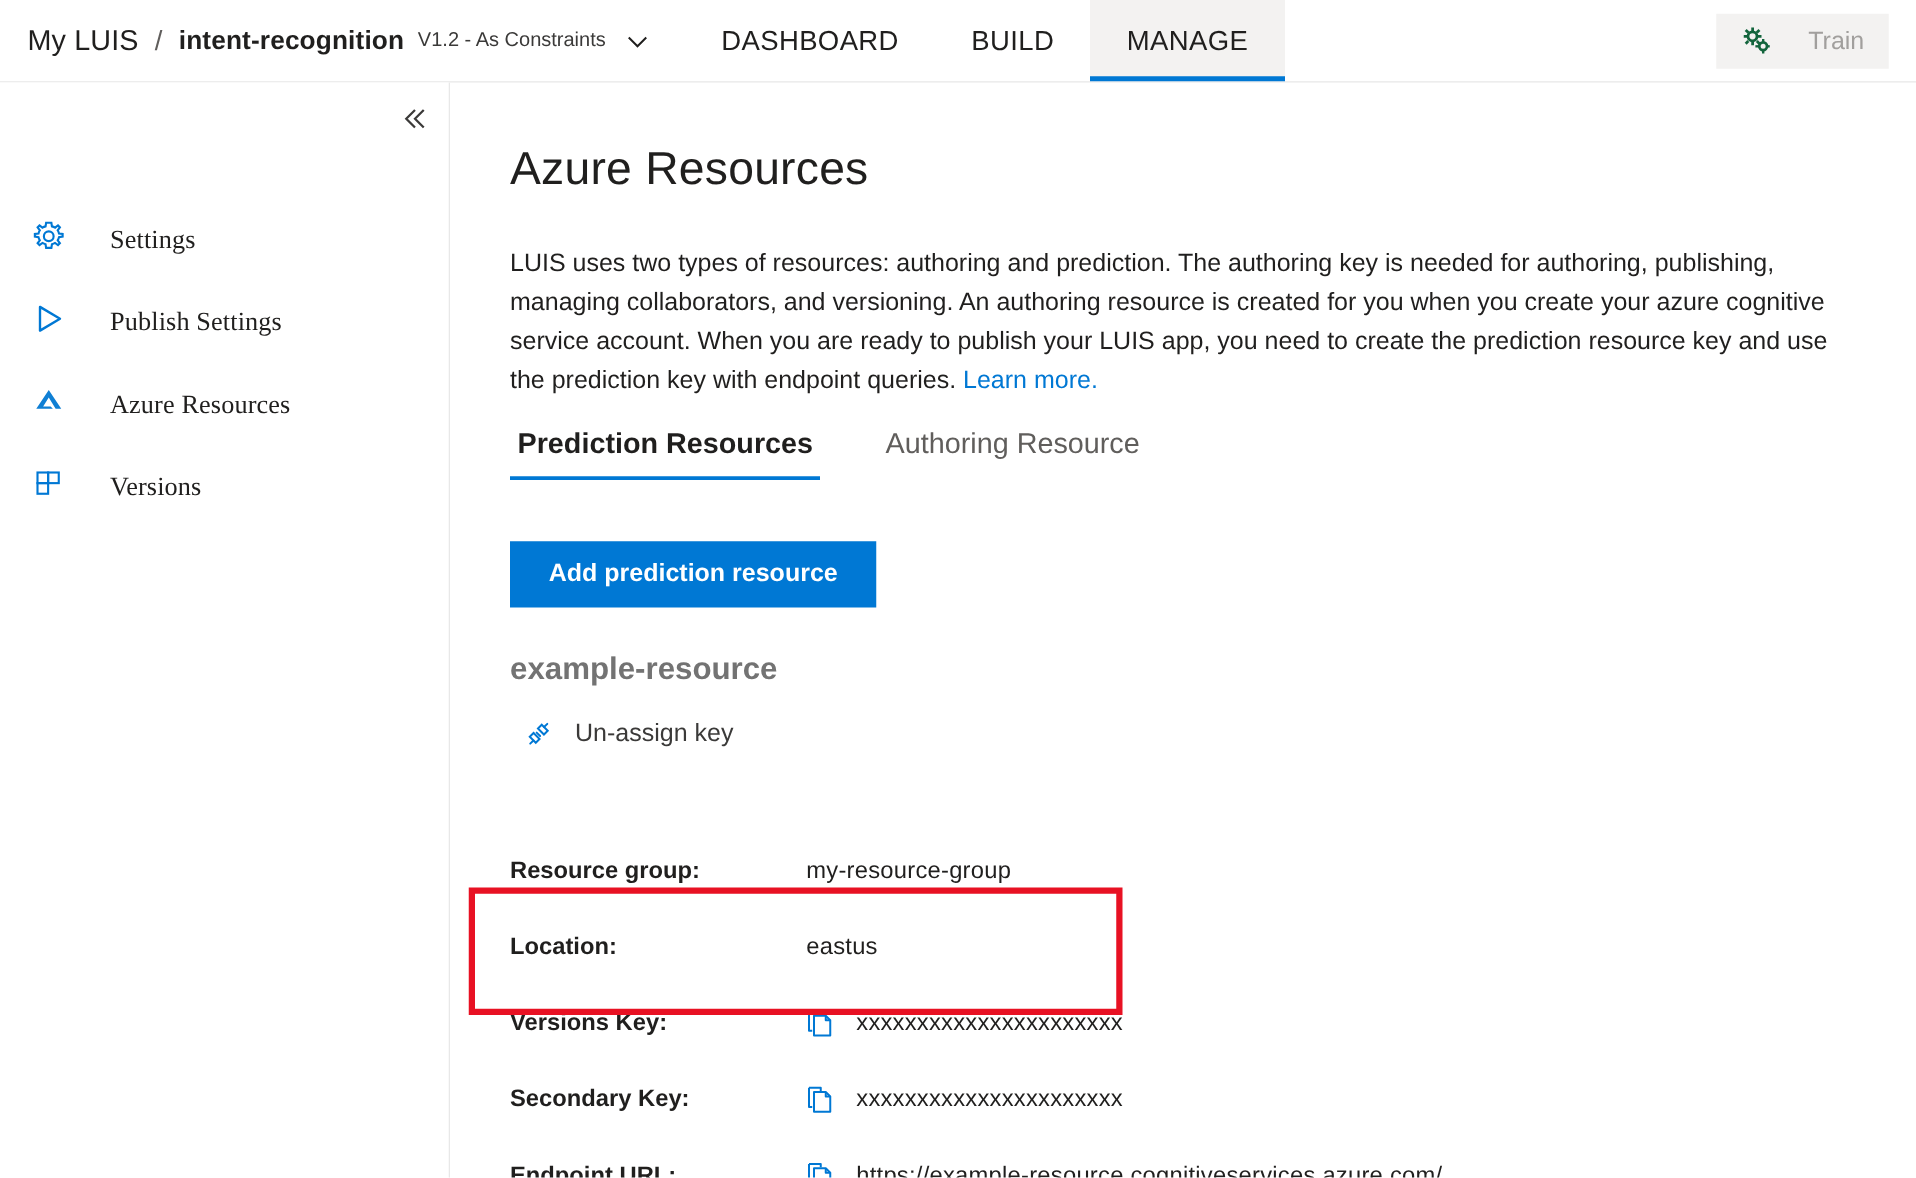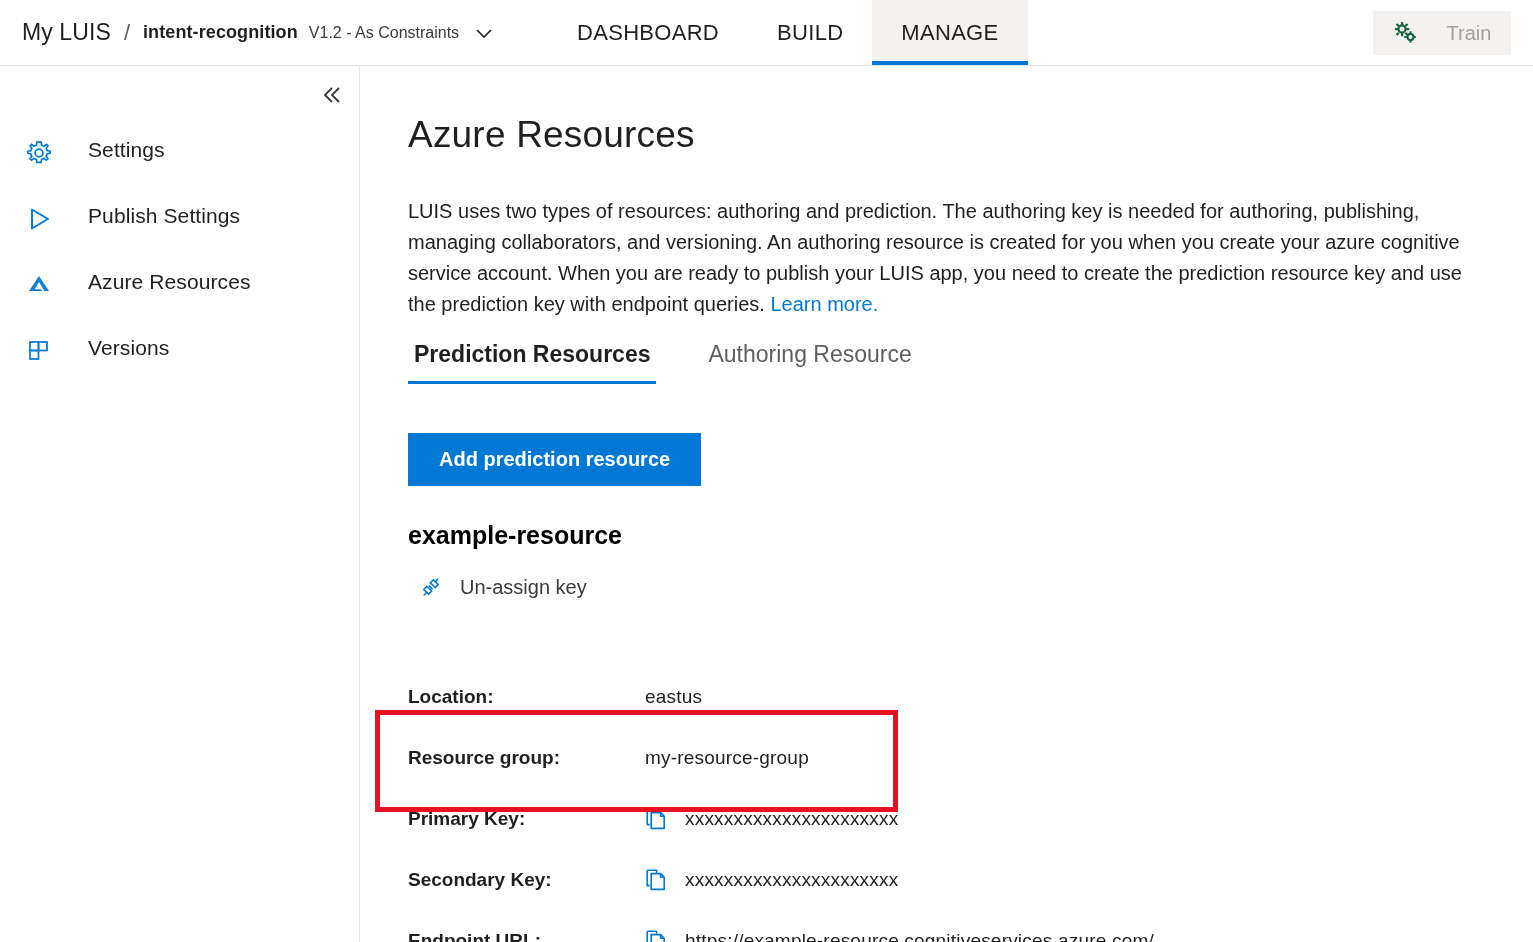--- a/index.html
+++ b/index.html
@@ -38,21 +38,21 @@
     font-size: 23px;
     color: #201f1e;
     letter-spacing: .1px;
   }
   #breadcrumb .crumb-sep {
     font-size: 22px;
     color: #605e5c;
     margin: 0 13px;
   }
   #breadcrumb .crumb-app {
-    font-size: 18px;
+    font-size: 21px;
     font-weight: bold;
     color: #201f1e;
     letter-spacing: .1px;
   }
   #breadcrumb .crumb-version {
     font-size: 16px;
     color: #3b3a39;
     margin-left: 11px;
     white-space: nowrap;
   }
@@ -156,25 +156,26 @@
     justify-content: center;
     cursor: pointer;
   }
   #sidebar-nav {
     position: absolute;
     left: 0; top: 72px;
     width: 100%;
   }
   .nav-item {
     display: flex;
-    align-items: flex-start;
+    align-items: flex-end;
     height: 66px;
     padding-left: 24px;
     cursor: pointer;
     box-sizing: border-box;
+    font-family: Liberation Serif, serif;
   }
   .nav-item .nav-icon {
     width: 30px;
     height: 30px;
     display: inline-flex;
     align-items: center;
     justify-content: center;
     flex: none;
   }
   .nav-item .nav-label {
@@ -250,21 +251,21 @@
     border: none;
     cursor: pointer;
     font-family: inherit;
   }
 
   #resource-name {
     position: absolute;
     left: 47px; top: 455px;
     font-size: 25px;
     font-weight: bold;
-    color: #000000;
+    color: #737373;
     margin: 0;
   }
 
   #unassign-key {
     position: absolute;
     left: 58px; top: 508px;
     display: flex;
     align-items: center;
     gap: 17px;
     cursor: pointer;
@@ -463,35 +464,35 @@
           <line x1="11.2" y1="12" x2="14.2" y2="15"></line>
         </g>
       </svg>
     </span>
     <span class="ua-label">Un-assign key</span>
   </div>
 
   <div id="resource-details">
 
     <div class="detail-row">
+      <div class="detail-label">Resource group:</div>
+      <div class="detail-value">
+        <span class="val-text">my-resource-group</span>
+      </div>
+    </div>
+
+    <div class="detail-row">
       <div class="detail-label">Location:</div>
       <div class="detail-value">
         <span class="val-text">eastus</span>
       </div>
     </div>
 
     <div class="detail-row">
-      <div class="detail-label">Resource group:</div>
-      <div class="detail-value">
-        <span class="val-text">my-resource-group</span>
-      </div>
-    </div>
-
-    <div class="detail-row">
-      <div class="detail-label">Primary Key:</div>
+      <div class="detail-label">Versions Key:</div>
       <div class="detail-value">
         <span class="copy-icon">
           <svg width="24" height="26" viewBox="0 0 24 26" aria-hidden="true">
             <g fill="none" stroke="#0078d4" stroke-width="1.6" stroke-linejoin="round">
               <path d="M2.2 3.2 h9.4 v2.6"></path>
               <path d="M2.2 3.2 v15.4 h2.6"></path>
               <path d="M6.2 6.6 h9.4 l3.6 3.6 v12.2 h-13 z"></path>
               <path d="M15.6 6.6 v3.6 h3.6"></path>
             </g>
           </svg>

